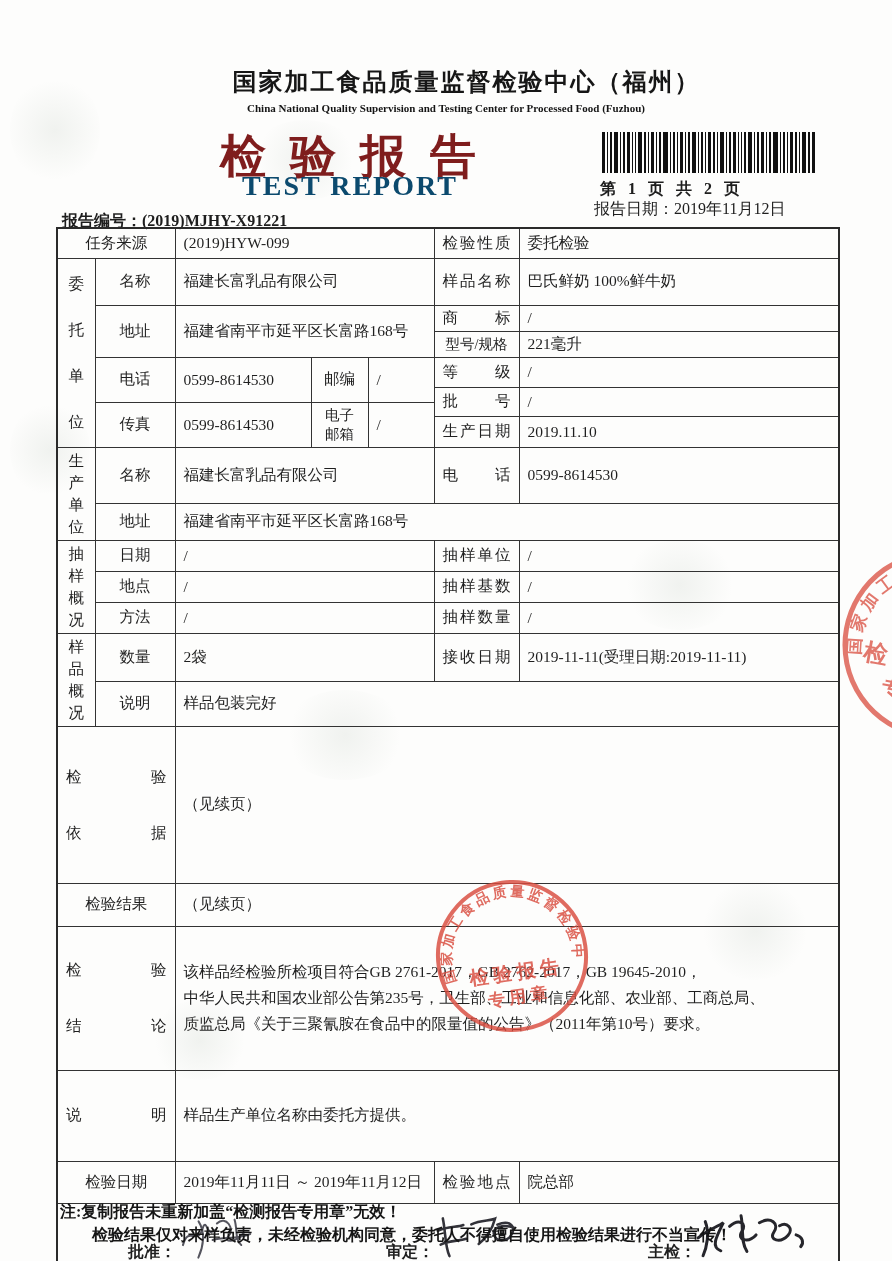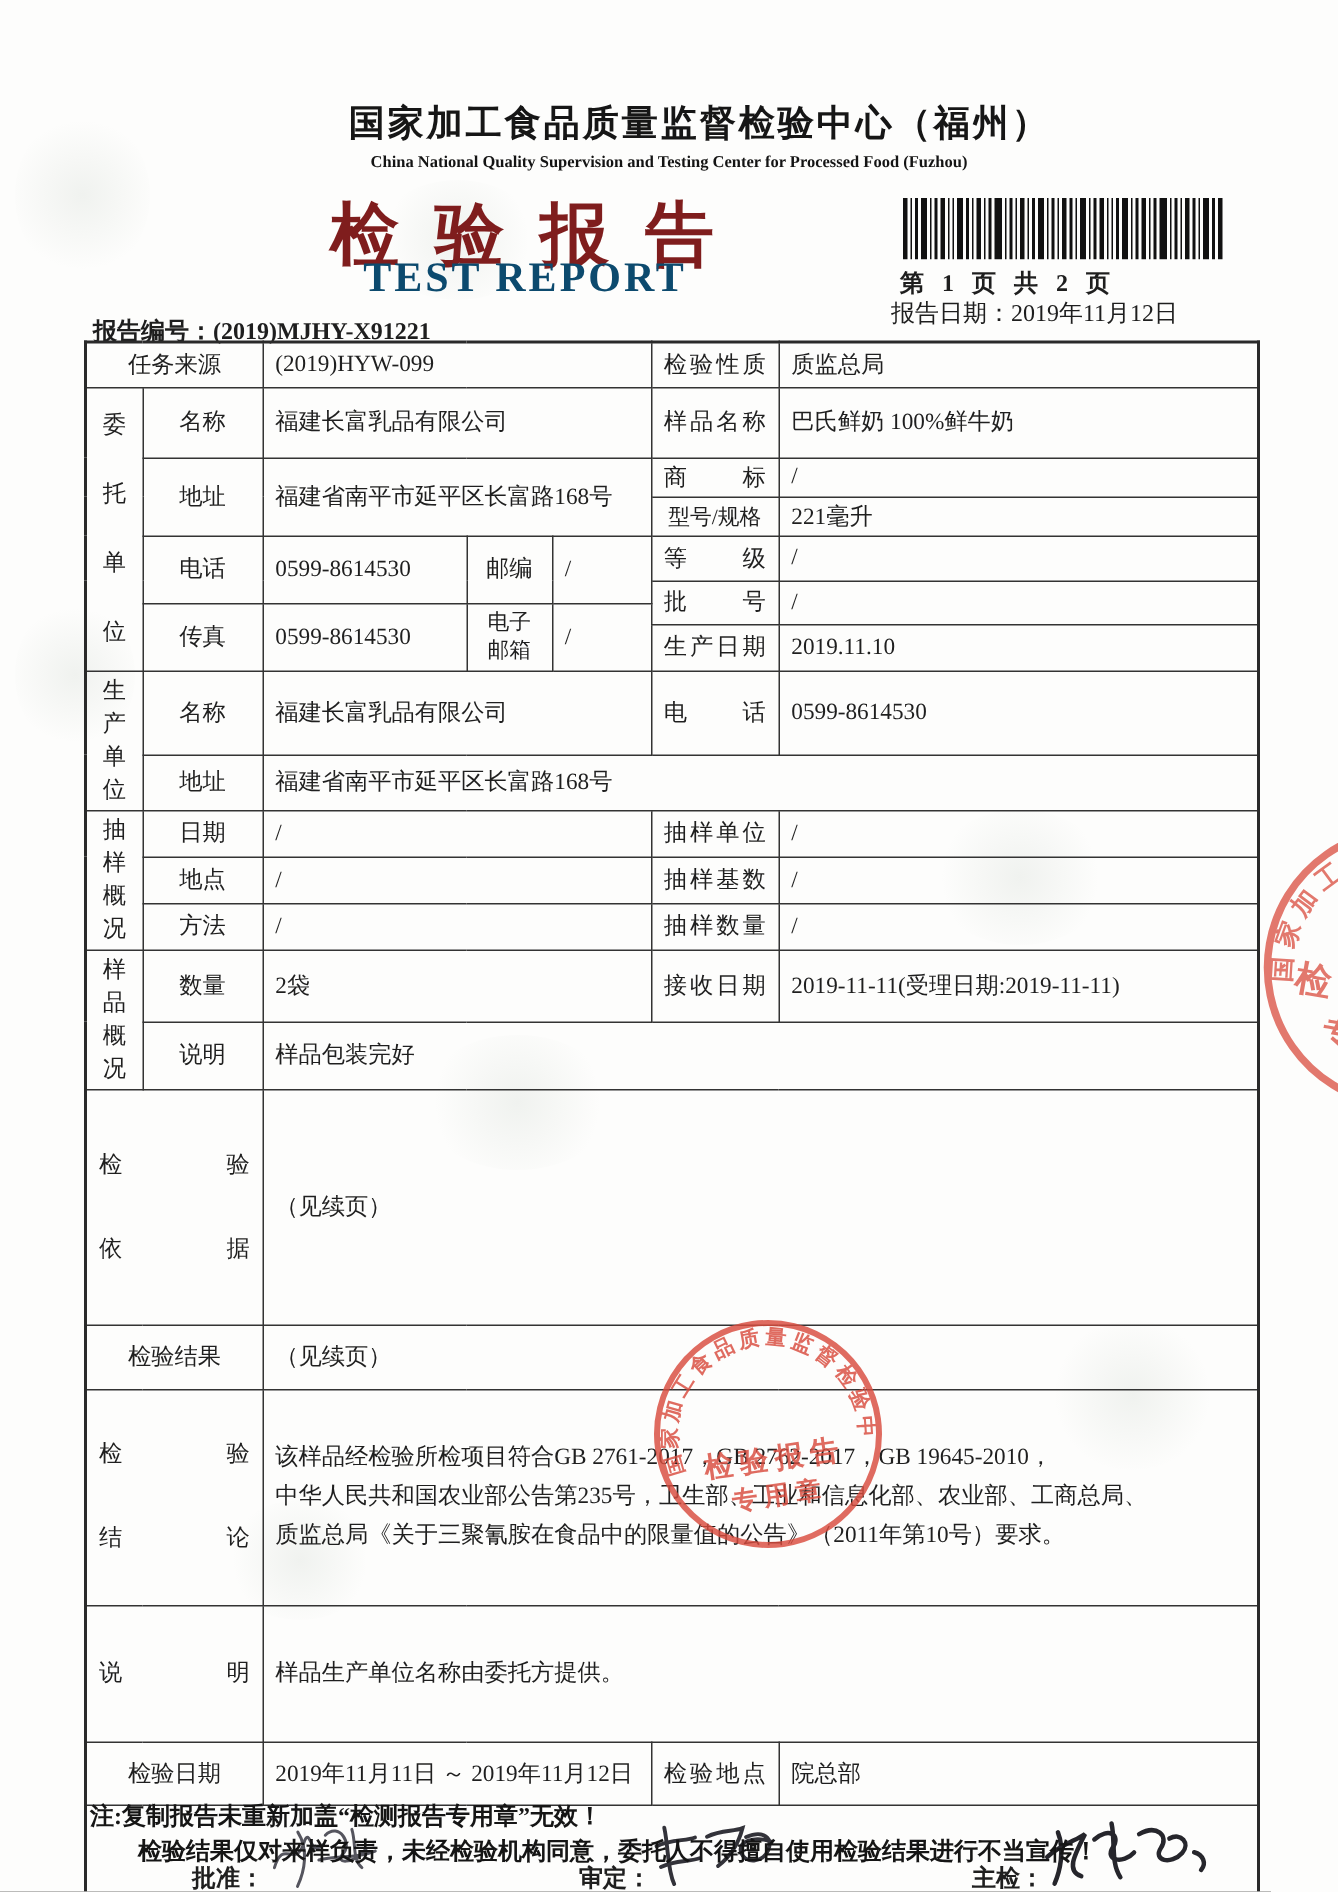--- a/index.html
+++ b/index.html
@@ -148,21 +148,21 @@
       <col style="width:57px">
         <col style="width:66px">
         <col style="width:85px">
         <col style="width:320px">
     </colgroup>
     <tbody>
         <tr style="height:30px">
       <td colspan="2" class="lab thickb">任务来源</td>
       <td colspan="3" class="thickb">(2019)HYW-099</td>
       <td class="jlab thickb">检验性质</td>
-      <td class="thickb">质监总局</td>
+      <td class="thickb">委托检验</td>
     </tr>
     <tr style="height:47px">
       <td rowspan="7" class="vgroup pre">委
 托
 单
 位</td>
       <td class="lab">名称</td>
       <td colspan="3">福建长富乳品有限公司</td>
       <td class="jlab">样品名称</td>
       <td>巴氏鲜奶 100%鲜牛奶</td>

